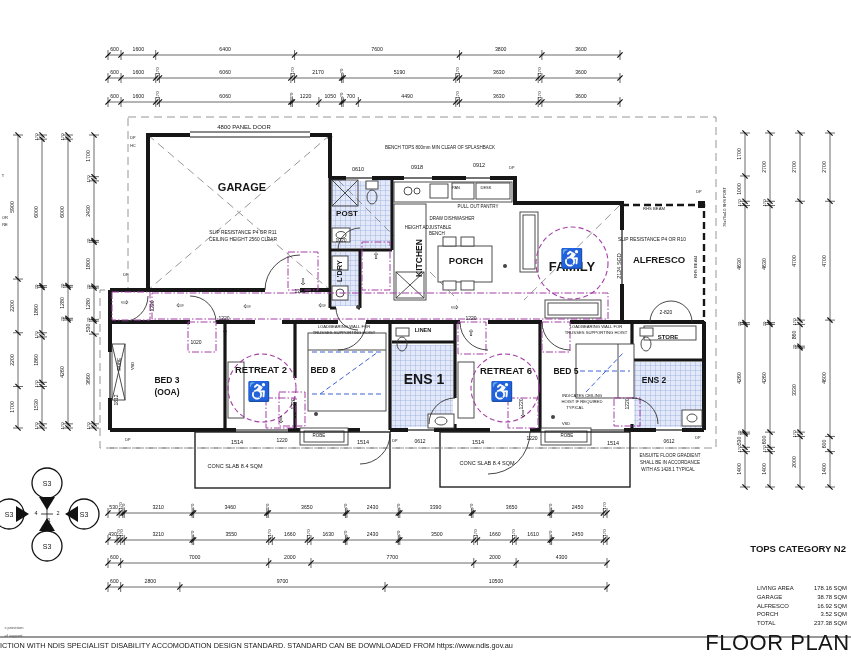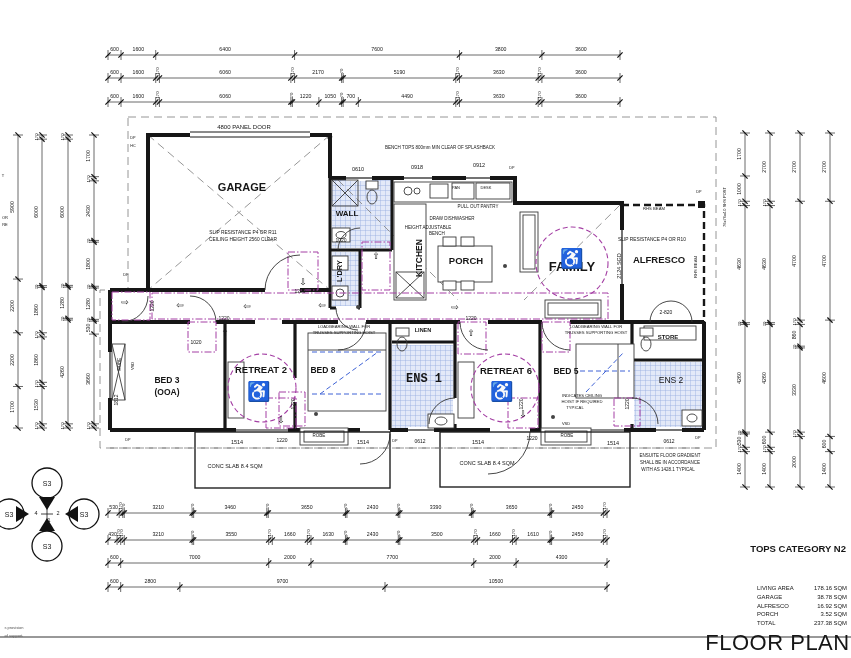--- a/index.html
+++ b/index.html
@@ -524,35 +524,35 @@
         <line x1="827.4" y1="433.8285714285714" x2="832.6" y2="439.02857142857147" stroke="#111" stroke-width="1.2"></line>
         <line x1="825" y1="451.6" x2="835" y2="451.6" stroke="#444" stroke-width="0.8"></line>
         <line x1="827.4" y1="449" x2="832.6" y2="454.20000000000005" stroke="#111" stroke-width="1.2"></line>
         <line x1="825" y1="487" x2="835" y2="487" stroke="#444" stroke-width="0.8"></line>
         <line x1="827.4" y1="484.4" x2="832.6" y2="489.6" stroke="#111" stroke-width="1.2"></line>
       </g>
   </svg>
 
   <div id="labels">
       <span class="lbl" style="left: 242px; top: 187px; font-size: 11px; font-weight: 700;">GARAGE</span>
-      <span class="lbl" style="left: 347px; top: 214px; font-size: 8px; font-weight: 700;">WALL</span>
+      <span class="lbl" style="left: 347px; top: 214px; font-size: 8px; font-weight: 700;">POST</span>
       <span class="lbl rot" style="left: 340px; top: 271px; font-size: 7.5px; font-weight: 700;">L'DRY</span>
       <span class="lbl rot" style="left: 419px; top: 258px; font-size: 8.5px; font-weight: 700;">KITCHEN</span>
       <span class="lbl" style="left: 466px; top: 261px; font-size: 9.5px; font-weight: 700;">PORCH</span>
       <span class="lbl" style="left: 572px; top: 266px; font-size: 13px; font-weight: 700;">FAMILY</span>
       <span class="lbl" style="left: 659px; top: 260px; font-size: 9.5px; font-weight: 700;">ALFRESCO</span>
       <span class="lbl" style="left: 668px; top: 337px; font-size: 6px; font-weight: 700;">STORE</span>
       <span class="lbl" style="left: 167px; top: 380px; font-size: 8.5px; font-weight: 700;">BED 3</span>
       <span class="lbl" style="left: 167px; top: 392px; font-size: 8.5px; font-weight: 700;">(OOA)</span>
       <span class="lbl" style="left: 261px; top: 370px; font-size: 9.5px; font-weight: 700;">RETREAT 2</span>
       <span class="lbl" style="left: 323px; top: 370px; font-size: 8.5px; font-weight: 700;">BED 8</span>
-      <span class="lbl" style="left: 424px; top: 379px; font-size: 12px; font-weight: 700; font-family: Liberation Mono, monospace;">ENS 1</span>
+      <span class="lbl" style="left: 424px; top: 379px; font-size: 14px; font-weight: 700;">ENS 1</span>
       <span class="lbl" style="left: 506px; top: 371px; font-size: 9.5px; font-weight: 700;">RETREAT 6</span>
       <span class="lbl" style="left: 566px; top: 371px; font-size: 8.5px; font-weight: 700;">BED 5</span>
-      <span class="lbl" style="left: 671px; top: 380px; font-size: 8.5px; font-weight: 400;">ENS 2</span>
+      <span class="lbl" style="left: 654px; top: 380px; font-size: 8.5px; font-weight: 700;">ENS 2</span>
       <span class="lbl" style="left: 423px; top: 331px; font-size: 5.5px; font-weight: 700;">LINEN</span>
       <span class="lbl" style="left: 244px; top: 127px; font-size: 6px;">4800 PANEL DOOR</span>
       <span class="lbl" style="left: 243px; top: 233px; font-size: 4.8px;">SLIP RESISTANCE P4 OR R11</span>
       <span class="lbl" style="left: 243px; top: 240px; font-size: 4.8px;">CEILING HEIGHT 2560 CLEAR</span>
       <span class="lbl" style="left: 440px; top: 148px; font-size: 4.5px;">BENCH TOPS 800mm MIN CLEAR OF SPLASHBACK</span>
       <span class="lbl" style="left: 358px; top: 170px; font-size: 5.5px;">0610</span>
       <span class="lbl" style="left: 417px; top: 168px; font-size: 5.5px;">0918</span>
       <span class="lbl" style="left: 479px; top: 166px; font-size: 5.5px;">0912</span>
       <span class="lbl" style="left: 456px; top: 188px; font-size: 4px;">PAN</span>
       <span class="lbl" style="left: 486px; top: 188px; font-size: 4px;">DESK</span>
@@ -800,13 +800,14 @@
       <span>PORCH</span>
       <span>3.52 SQM</span>
     </div>
     <div class="arow">
       <span>TOTAL</span>
       <span>237.38 SQM</span>
     </div>
   </div>
 
   <div class="titleblock" id="plantitle">FLOOR PLAN</div>
+  <div class="titleblock" id="footerline">ICTION WITH NDIS SPECIALIST DISABILITY ACCOMODATION DESIGN STANDARD. STANDARD CAN BE DOWNLOADED FROM https://www.ndis.gov.au</div>
 </div>
 
 </body></html>

